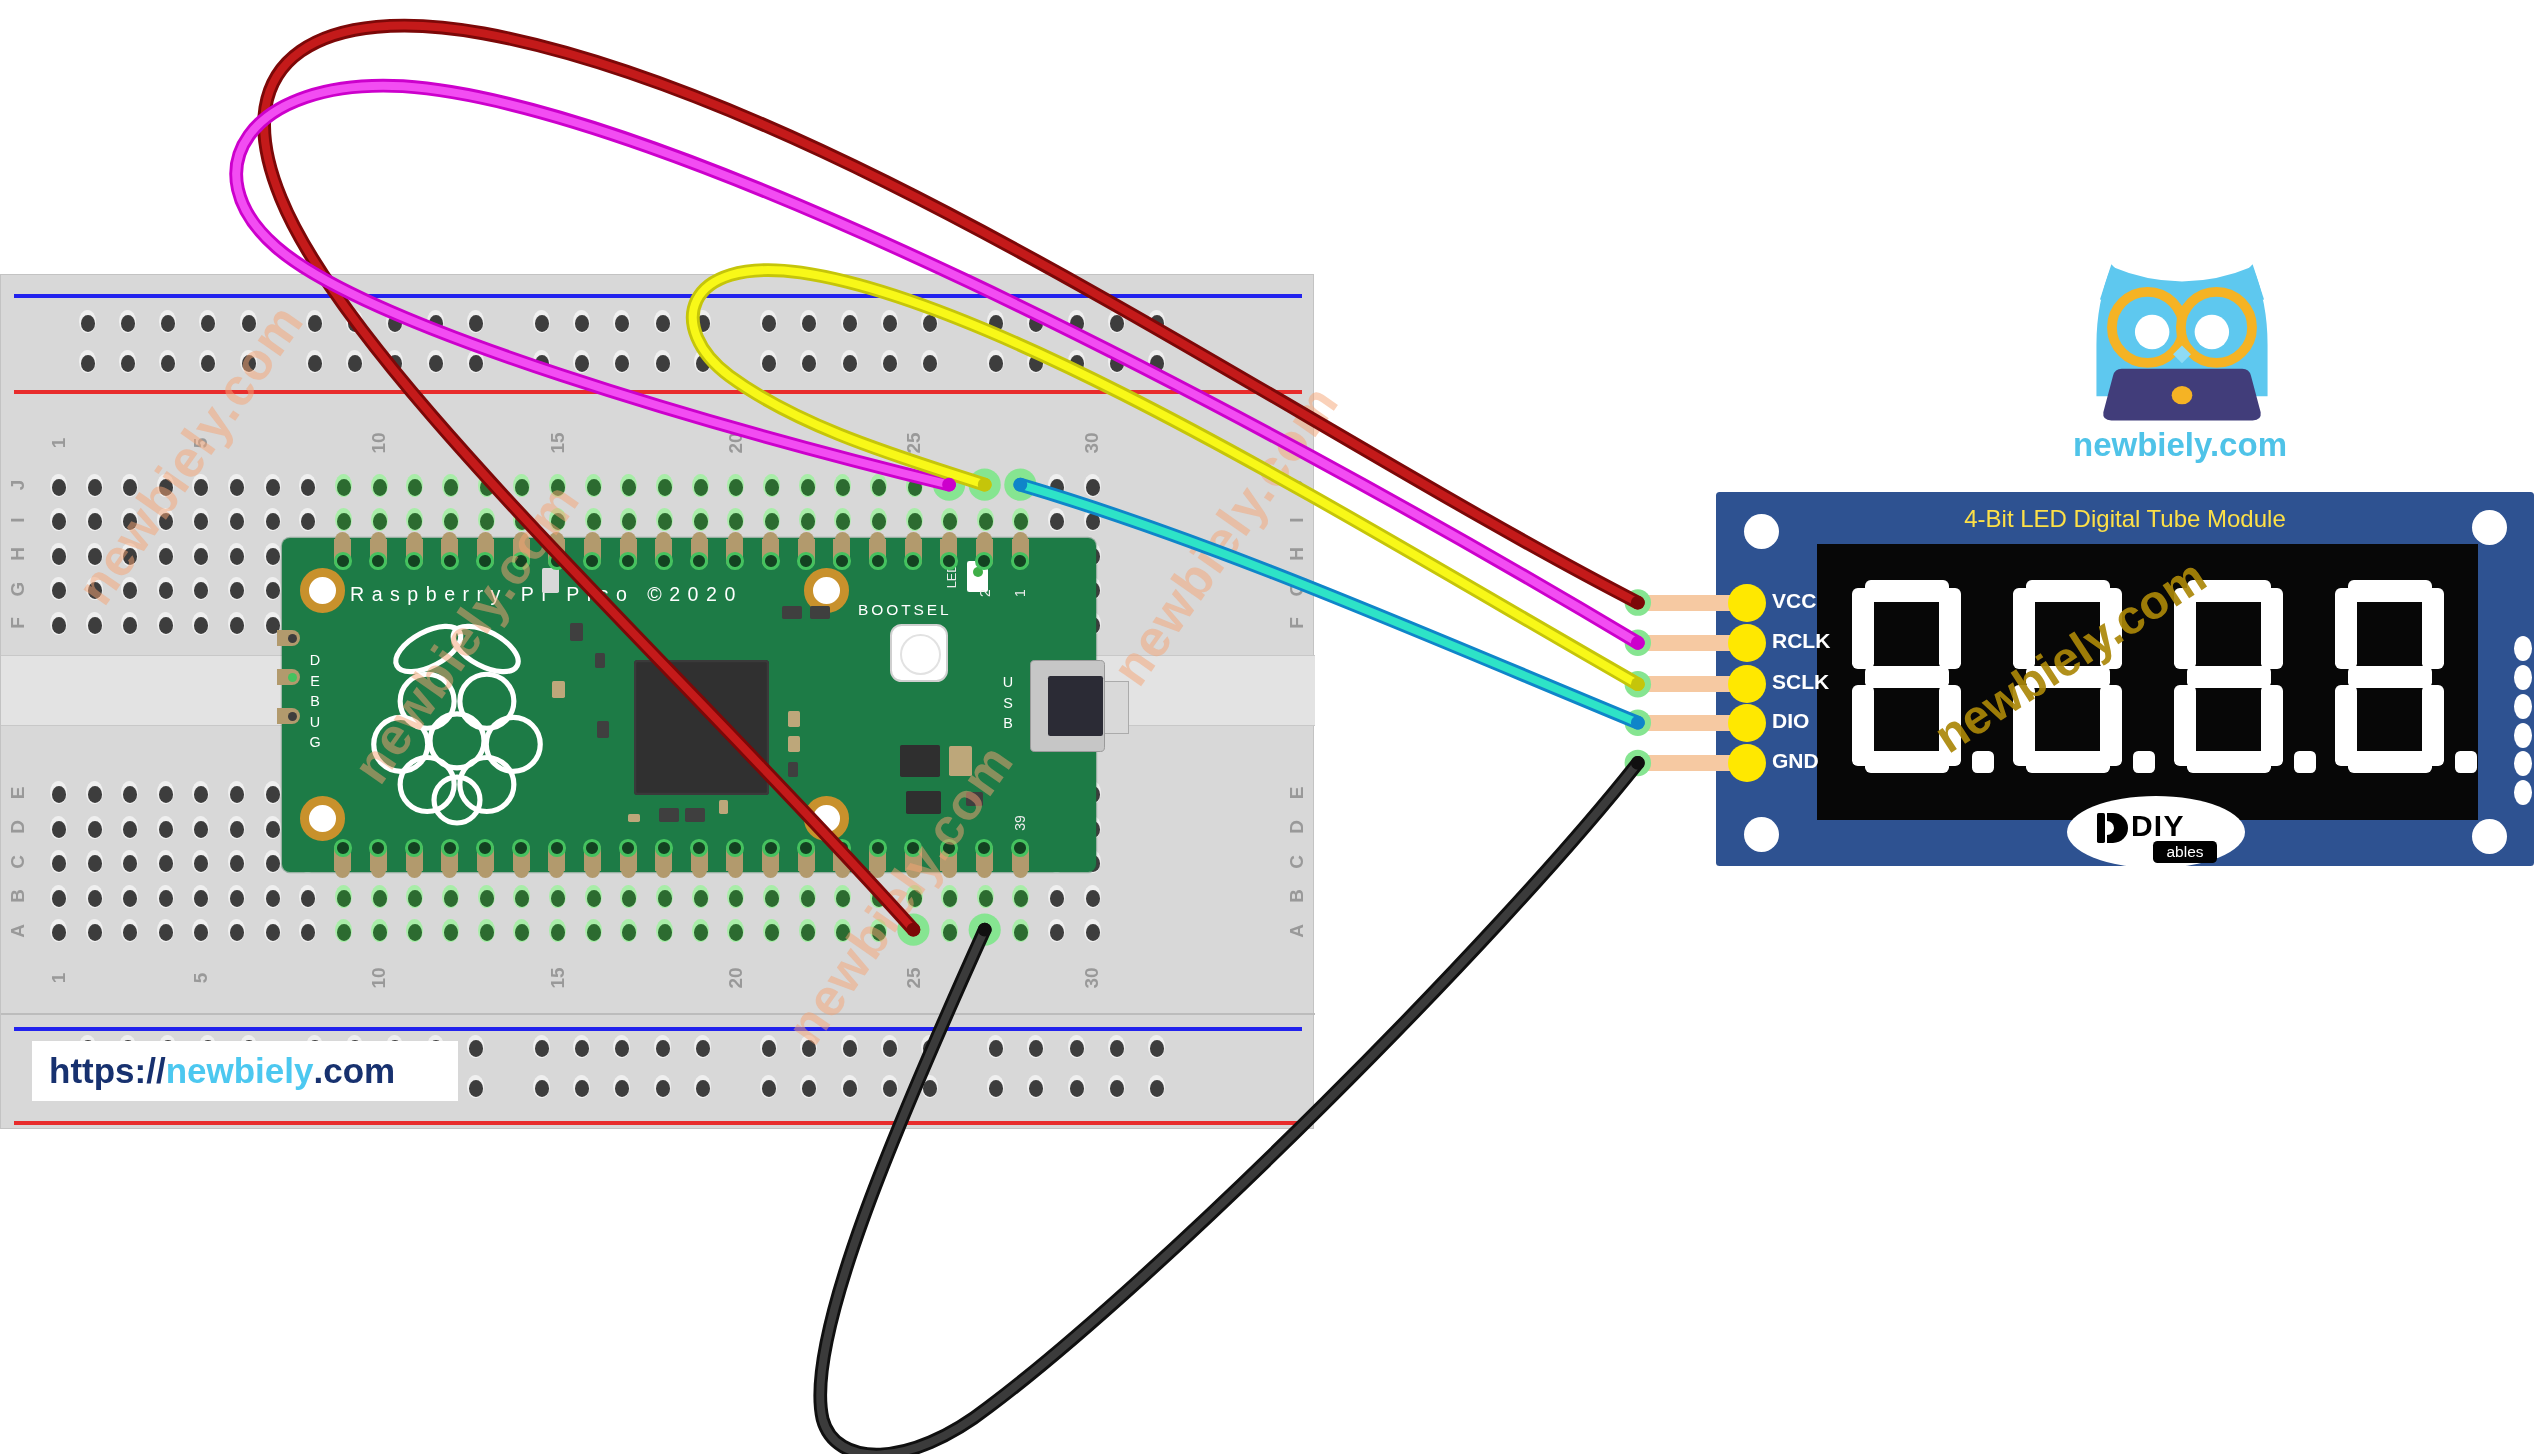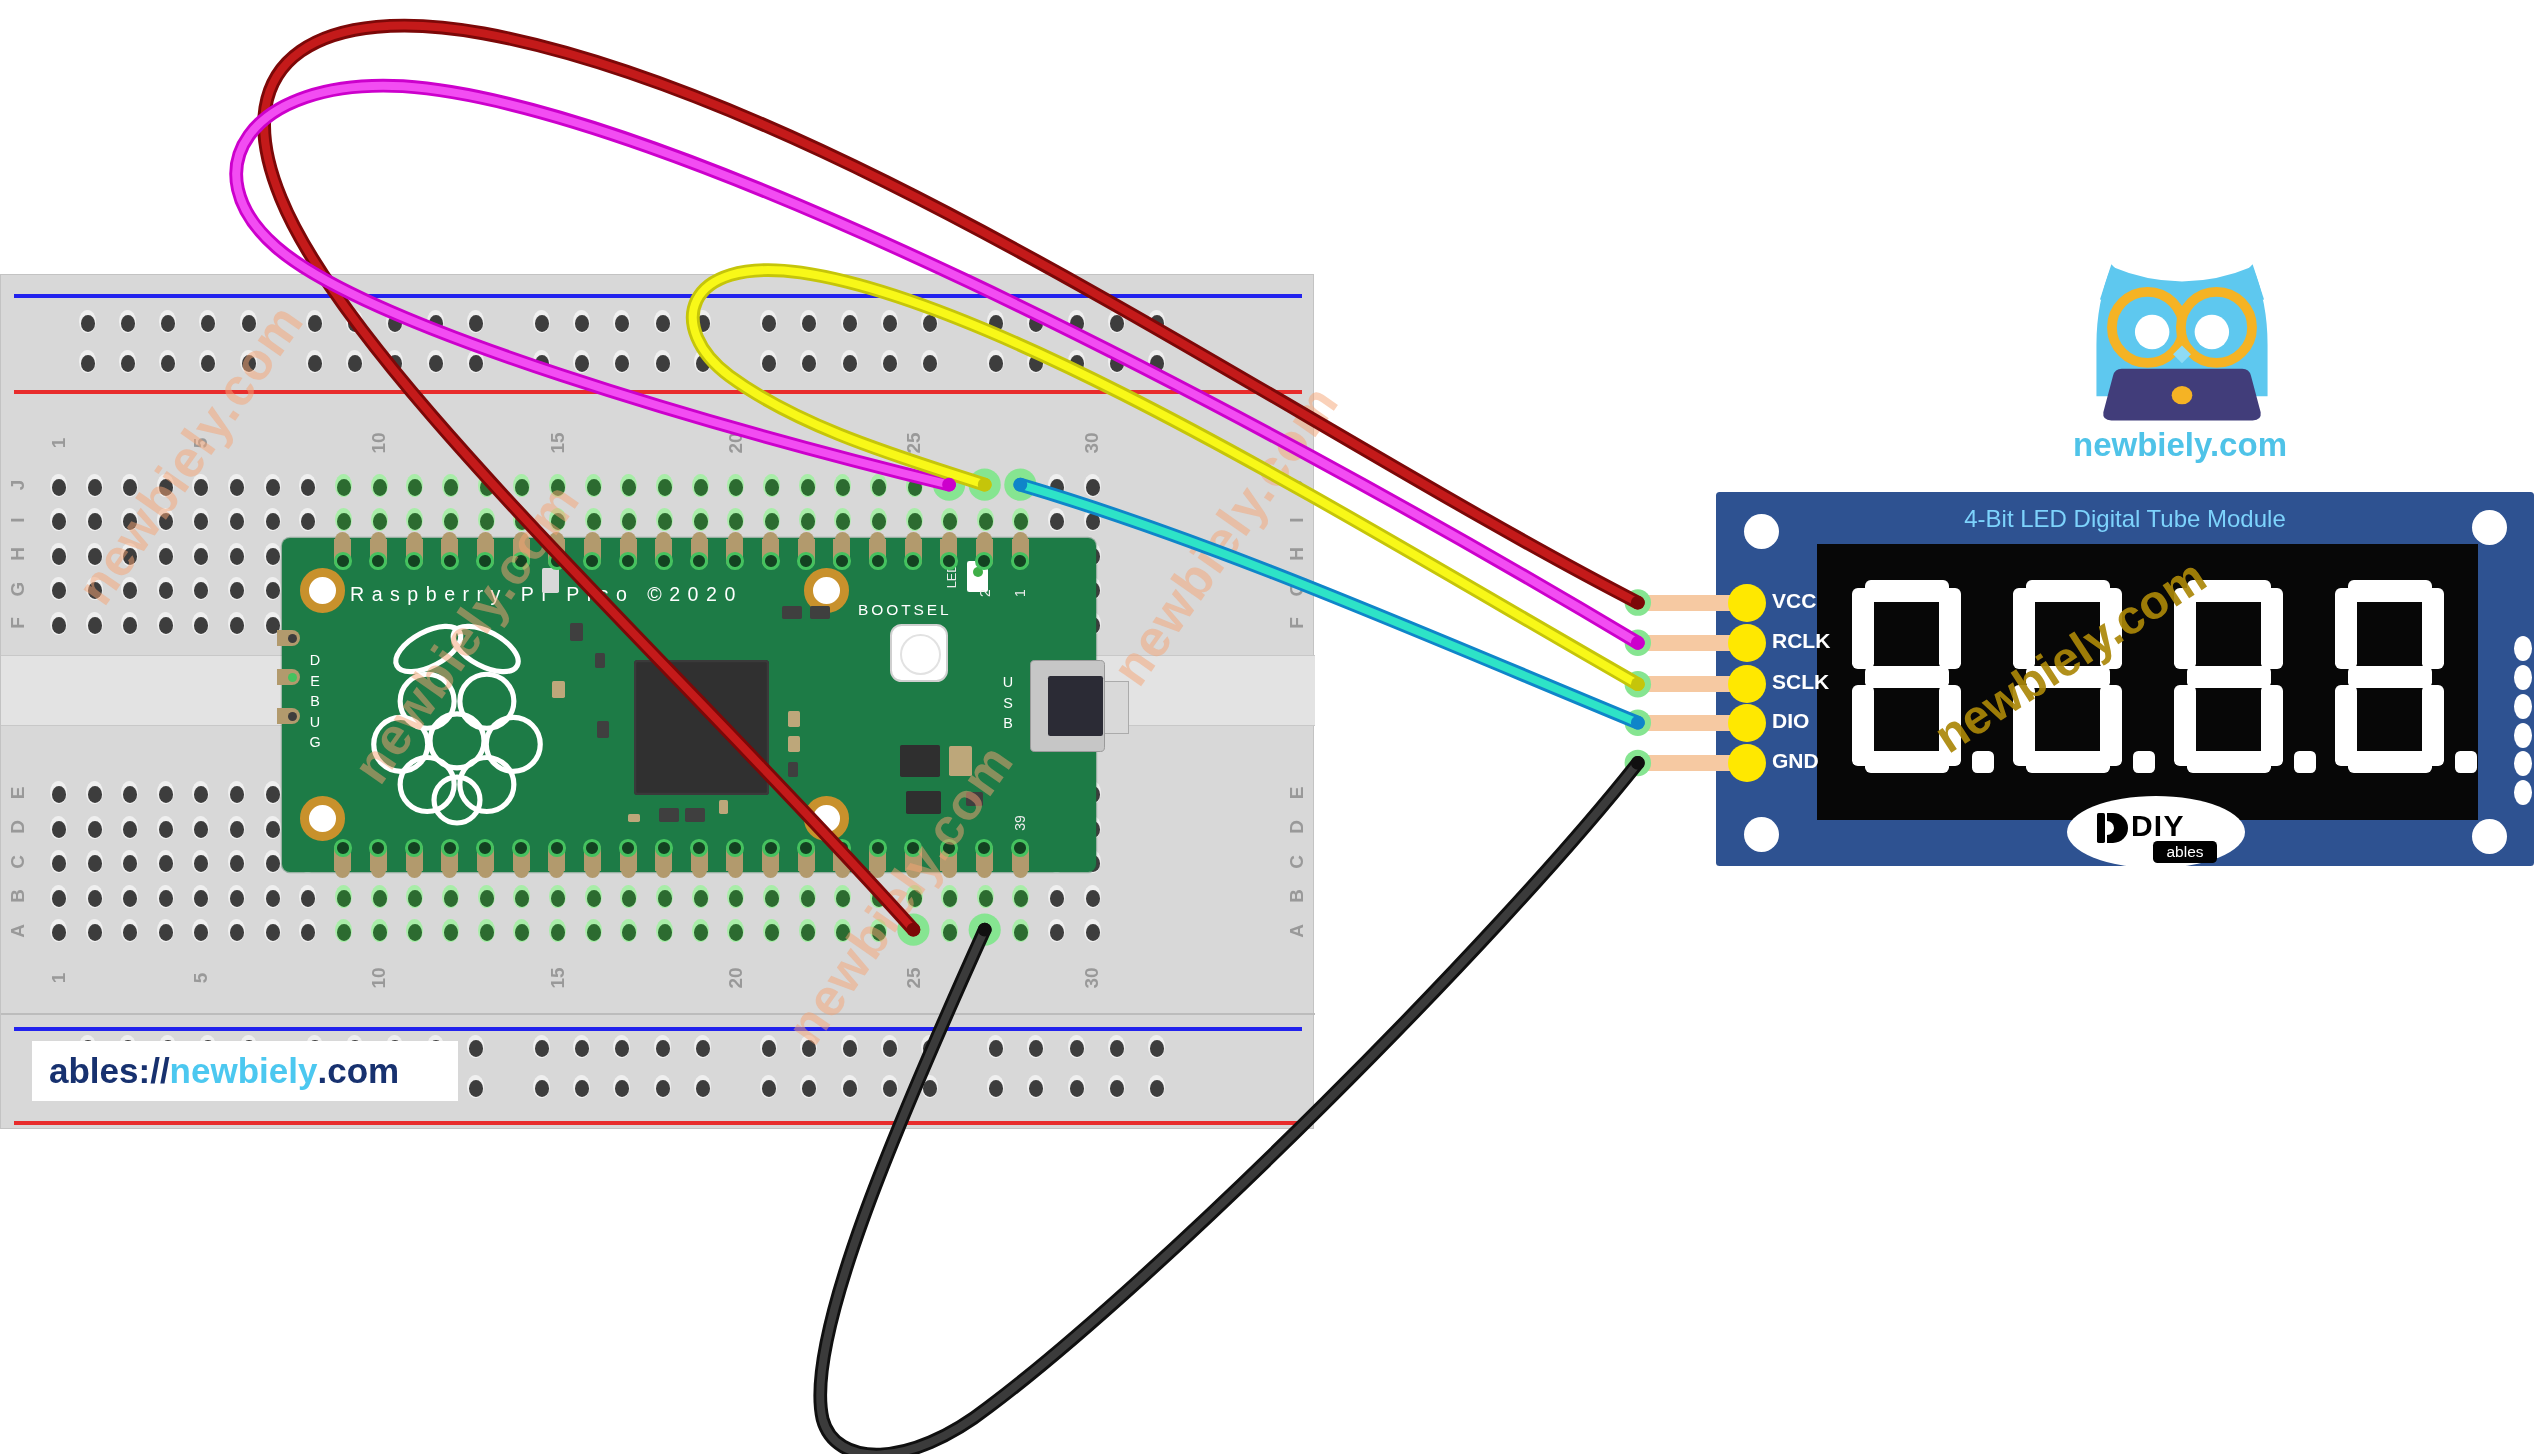--- a/index.html
+++ b/index.html
@@ -56,21 +56,21 @@
   .usb-shell{position:absolute;left:748px;top:122px;width:75px;height:92px;background:#c6c6c6;
              border:1.7px solid #9a9a9a;border-radius:4.6px;box-sizing:border-box;}
   .usb-tab{position:absolute;left:821px;top:143px;width:24px;height:51px;background:#d9d9d9;border:1.2px solid #ababab;}
   .usb-inner{position:absolute;left:766px;top:138px;width:55px;height:60px;background:#2b2b35;border-radius:2.3px;}
   .debug-pad{position:absolute;left:-4.6px;width:23px;height:16px;background:#b29a6d;border-radius:0 8px 8px 0;}
   .debug-pad::after{content:'';position:absolute;right:3.5px;top:3.5px;width:9.2px;height:9.2px;border-radius:50%;background:#3d3d3d;}
   .debug-pad.green::after{background:#45c25f;}
 
   
   .module{position:absolute;left:1716px;top:492px;width:818px;height:374px;background:#2e5291;border-radius:3.5px;overflow:hidden;}
-  .module-title{position:absolute;left:0;top:12.7px;width:100%;text-align:center;color:#7dd3fc;font-size:24px;}
+  .module-title{position:absolute;left:0;top:12.7px;width:100%;text-align:center;color:#fde047;font-size:24px;}
   .display{position:absolute;left:101px;top:52px;width:661px;height:276px;background:#070707;}
   .corner-hole{position:absolute;width:35px;height:35px;border-radius:50%;background:#fff;}
   .side-ellipse{position:absolute;width:18.4px;height:25px;border-radius:50%;background:#fff;}
   .digit{position:absolute;width:109px;height:193px;}
   .seg{position:absolute;background:#fff;border-radius:5.8px;}
   .seg.a{left:12.7px;top:0;width:84px;height:22px;}
   .seg.f{left:0;top:8px;width:22px;height:81px;}
   .seg.b{right:0;top:8px;width:22px;height:81px;}
   .seg.g{left:12.7px;top:86px;width:84px;height:22px;}
   .seg.e{left:0;top:105px;width:22px;height:81px;}
@@ -724,21 +724,21 @@
         <div class="pin-bump" style="left: 731px; top: -6.3px;"></div>
         <div class="pin-pad top" style="left: 730px;"></div>
         <div class="pin-hole" style="left: 729px; top: 14px;"></div>
         <div class="pin-bump" style="left: 731px; top: 325px;"></div>
         <div class="pin-pad bot" style="left: 730px;"></div>
         <div class="pin-hole" style="left: 729px; top: 301px;"></div>
       </div>
   </div>
 
   <div class="urlbox">
-    <span class="url-scheme">ables://</span>
+    <span class="url-scheme">https://</span>
     <span class="url-domain">newbiely</span>
     <span class="url-tld">.com</span>
   </div>
 
   <div class="module">
     <div class="module-title">4-Bit LED Digital Tube Module</div>
     <div class="display" id="module-display">
         <div class="digit" style="left: 35px; top: 36px;">
           <div class="seg a"></div>
           <div class="seg f"></div>

